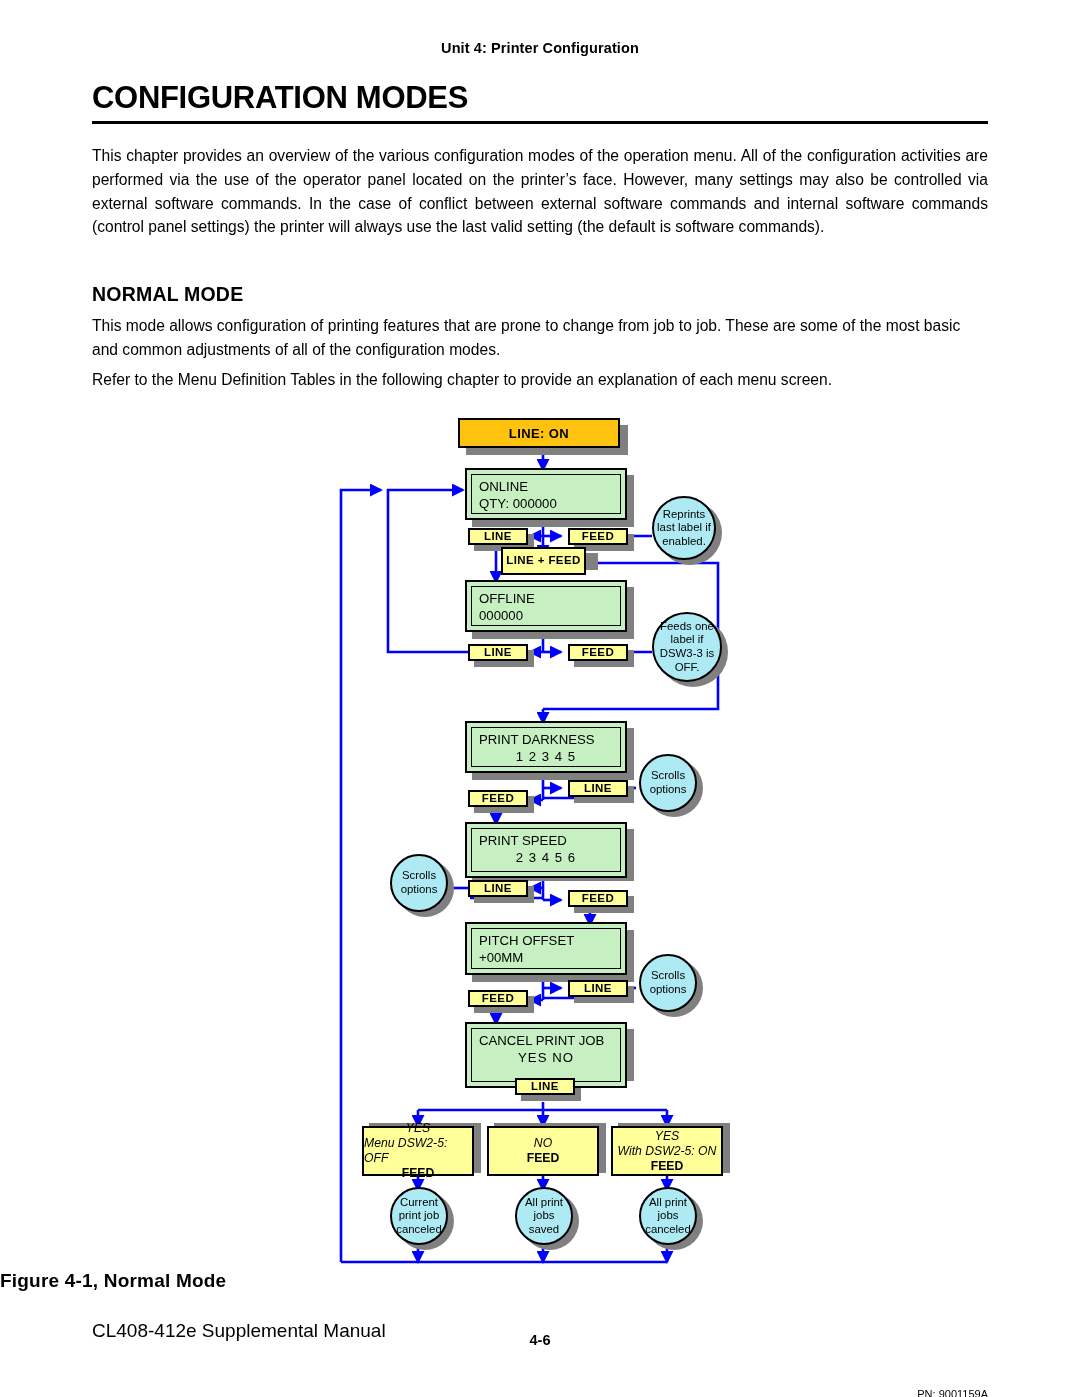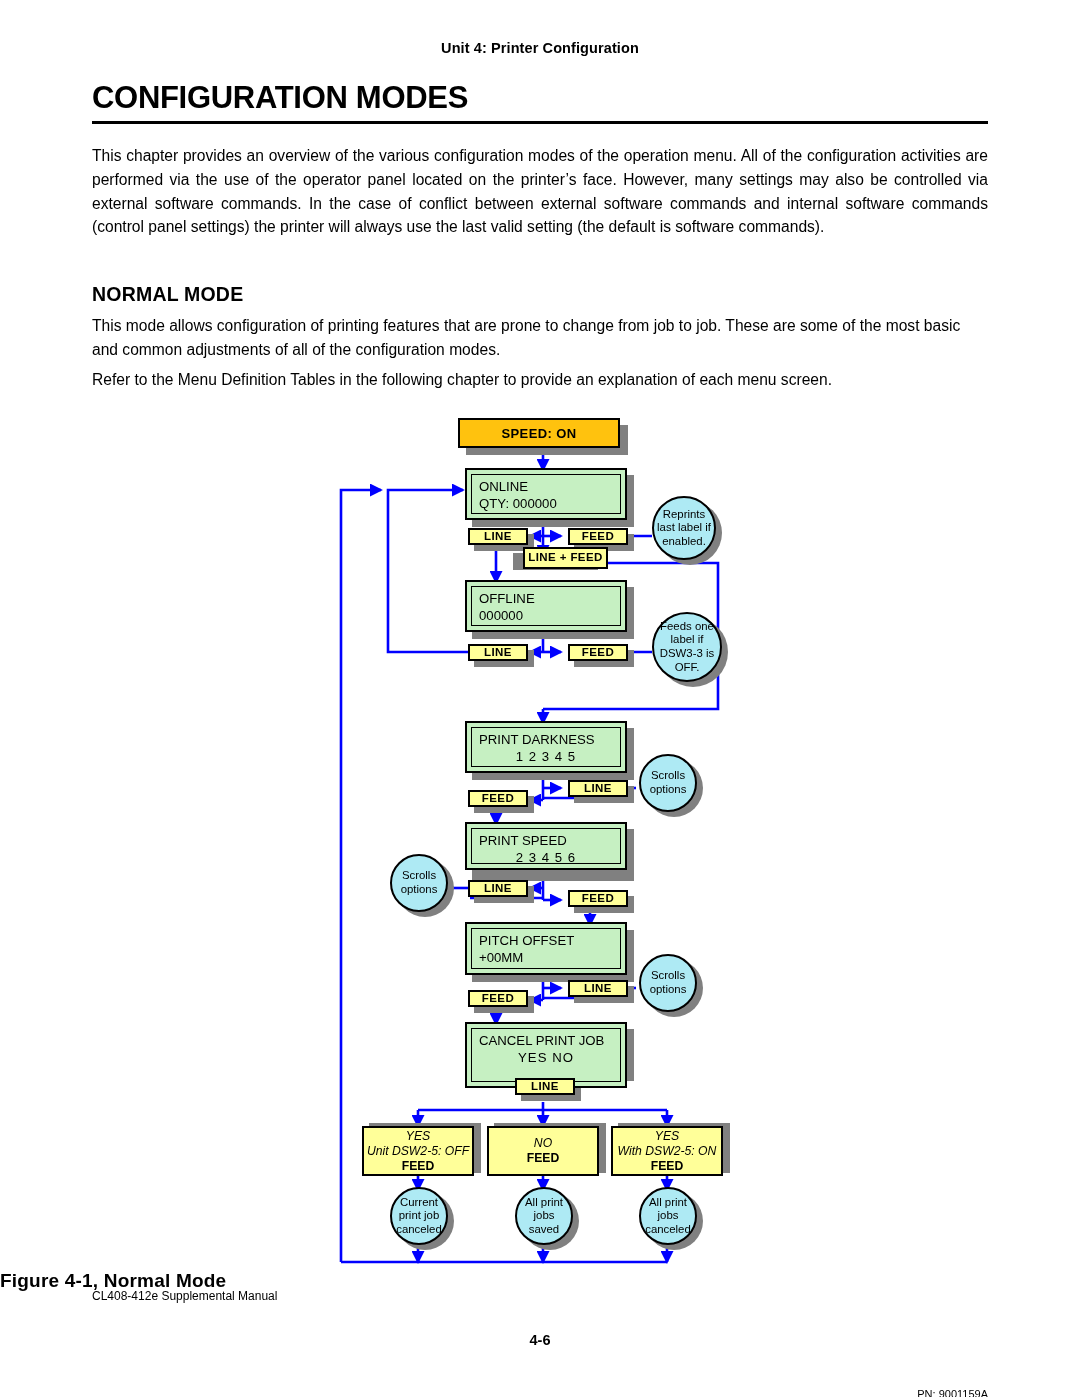--- a/index.html
+++ b/index.html
@@ -137,22 +137,22 @@
   }
 
   .fig-caption {
     position:absolute; left:0; top:1270px; width:1080px;
     font-size:19px; font-weight:bold;
     letter-spacing:0.2px;
   }
 
   
   .footer-left {
-    position:absolute; left:92px; top:1289px;
-    font-size:12px;
+    position:absolute; left:92px; top:1320px;
+    font-size:19px;
   }
   .footer-center {
     position:absolute; left:0; top:1332px; width:1080px;
     text-align:center; font-size:14.5px; font-weight:bold;
   }
   .footer-right {
     position:absolute; right:92px; top:1388px;
     font-size:11px;
   }
 </style>
@@ -281,32 +281,32 @@
 
     <div class="circ-shadow" style="left:658px; top:501px; width:64px; height:64px;"></div>
     <div class="circ-shadow" style="left:658px; top:617px; width:70px; height:70px;"></div>
     <div class="circ-shadow" style="left:645px; top:759px; width:58px; height:58px;"></div>
     <div class="circ-shadow" style="left:396px; top:859px; width:58px; height:58px;"></div>
     <div class="circ-shadow" style="left:645px; top:959px; width:58px; height:58px;"></div>
     <div class="circ-shadow" style="left:396px; top:1192px; width:58px; height:58px;"></div>
     <div class="circ-shadow" style="left:521px; top:1192px; width:58px; height:58px;"></div>
     <div class="circ-shadow" style="left:645px; top:1192px; width:58px; height:58px;"></div>
 
-    <div class="power" style="left:458px; top:418px; width:162px; height:30px;">SPEED: ON</div>
+    <div class="power" style="left:458px; top:418px; width:162px; height:30px;">LINE: ON</div>
 
     <div class="lcd" style="left:465px; top:468px; width:162px; height:52px;">
       <div class="lcd-inner">
         <span class="lcd-l1">ONLINE</span>
         <span class="lcd-l2">QTY: 000000</span>
       </div>
     </div>
 
     <div class="key" style="left:468px; top:528px; width:60px; height:17px;">LINE</div>
     <div class="key" style="left:568px; top:528px; width:60px; height:17px;">FEED</div>
-    <div class="key" style="left:523px; top:547px; width:85px; height:22px;text-align:right;">LINE + FEED</div>
+    <div class="key" style="left:501px; top:547px; width:85px; height:28px;text-align:right;">LINE + FEED</div>
 
     <div class="note" style="left:652px; top:496px; width:64px; height:64px;">Reprints last label if enabled.</div>
 
     <div class="lcd" style="left:465px; top:580px; width:162px; height:52px;">
       <div class="lcd-inner">
         <span class="lcd-l1">OFFLINE</span>
         <span class="lcd-l2">000000</span>
       </div>
     </div>
 
@@ -319,21 +319,21 @@
       <div class="lcd-inner">
         <span class="lcd-l1">PRINT DARKNESS</span>
         <span class="lcd-l2c">1   2    3    4    5</span>
       </div>
     </div>
 
     <div class="key" style="left:568px; top:780px; width:60px; height:17px;">LINE</div>
     <div class="key" style="left:468px; top:790px; width:60px; height:17px;">FEED</div>
     <div class="note" style="left:639px; top:754px; width:58px; height:58px;">Scrolls options</div>
 
-    <div class="lcd" style="left:465px; top:822px; width:162px; height:48px;">
+    <div class="lcd" style="left:465px; top:822px; width:162px; height:56px;">
       <div class="lcd-inner">
         <span class="lcd-l1">PRINT SPEED</span>
         <span class="lcd-l2c">2   3    4    5    6</span>
       </div>
     </div>
 
     <div class="key" style="left:468px; top:880px; width:60px; height:17px;">LINE</div>
     <div class="key" style="left:568px; top:890px; width:60px; height:17px;">FEED</div>
     <div class="note" style="left:390px; top:854px; width:58px; height:58px;">Scrolls options</div>
 
@@ -352,21 +352,21 @@
       <div class="lcd-inner">
         <span class="lcd-l1">CANCEL PRINT JOB</span>
         <span class="lcd-l2c">YES      NO</span>
       </div>
     </div>
 
     <div class="key" style="left:515px; top:1078px; width:60px; height:17px;">LINE</div>
 
     <div class="ans" style="left:362px; top:1126px; width:112px; height:50px;">
       <span class="it">YES</span>
-      <span class="it">Unit DSW2-5: OFF</span>
+      <span class="it">Menu DSW2-5: OFF</span>
       <span class="bd">FEED</span>
     </div>
 
     <div class="ans" style="left:487px; top:1126px; width:112px; height:50px;">
       <span class="it">NO</span>
       <span class="bd">FEED</span>
     </div>
 
     <div class="ans" style="left:611px; top:1126px; width:112px; height:50px;">
       <span class="it">YES</span>

